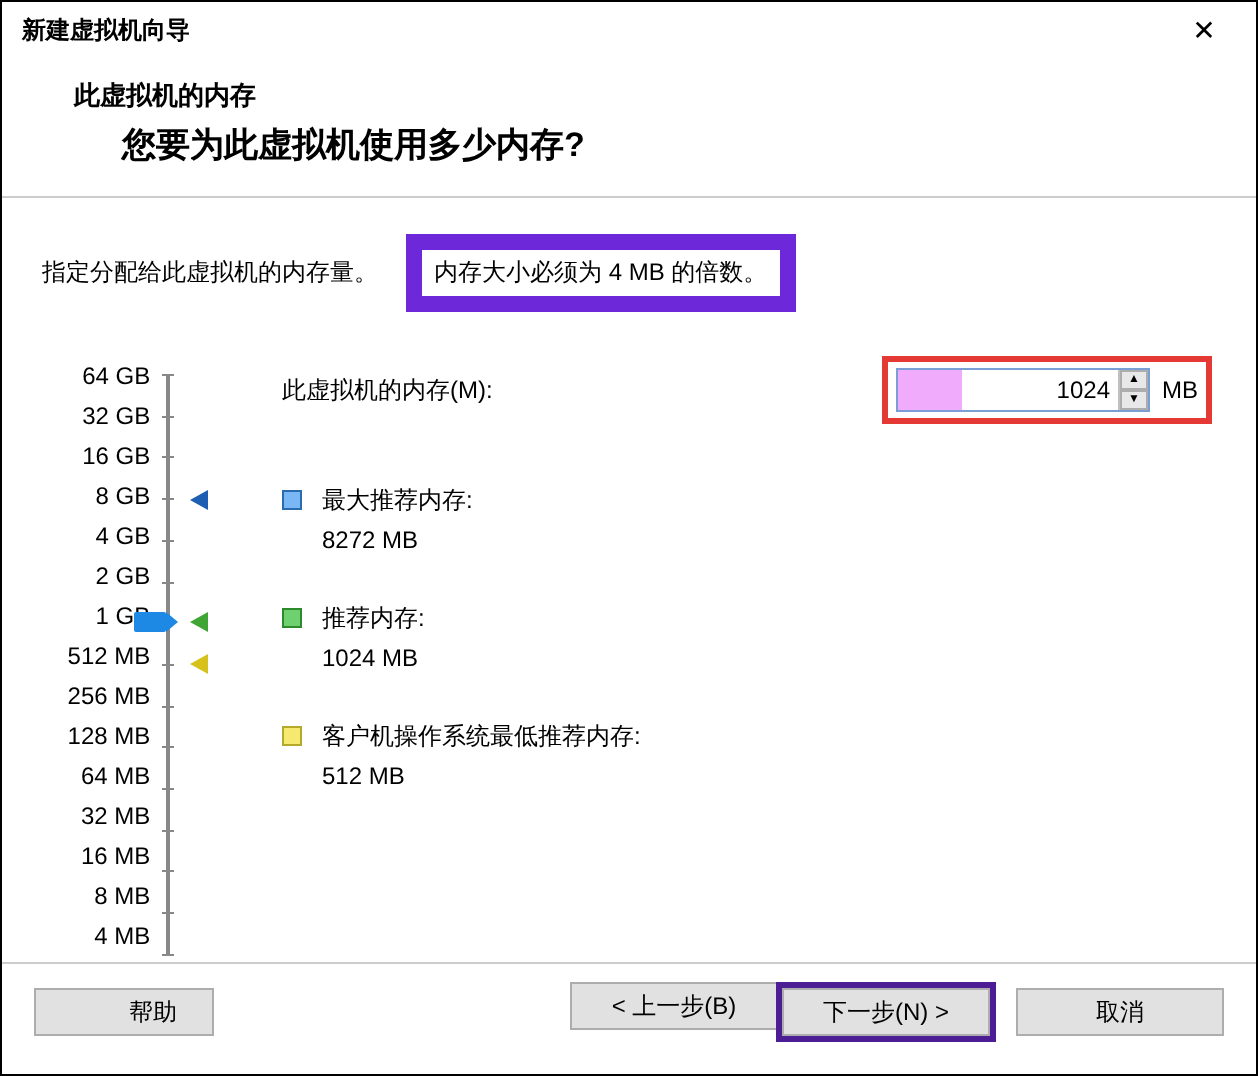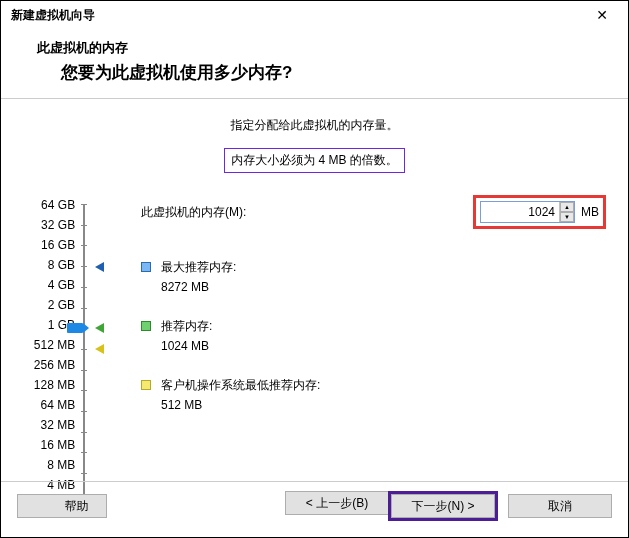--- a/index.html
+++ b/index.html
@@ -6,42 +6,42 @@
     body { font-family: "Microsoft YaHei", "Segoe UI", sans-serif; font-size: 12px; background: #fff; }
     .window { width: 629px; height: 538px; border: 1px solid #000; position: relative; background: #fff; }
     .titlebar { display: flex; justify-content: space-between; align-items: center; padding: 4px 8px 4px 10px; height: 28px; }
     .titlebar-title { font-size: 12px; color: #000; font-weight: bold; }
     .close-btn { width: 36px; height: 24px; display: flex; align-items: center; justify-content: center; font-size: 14px; cursor: pointer; }
     .header { padding: 10px 18px 14px 36px; }
     .header-title { font-size: 13px; font-weight: bold; color: #000; margin-bottom: 4px; }
     .header-subtitle { font-size: 17px; color: #000; padding-left: 24px; font-weight: bold; }
     .divider { border: none; border-top: 1px solid #ccc; margin: 0; }
     .content { padding: 18px 20px 0 20px; position: relative; height: 380px; }
-    .instruction-row { display: flex; align-items: center; gap: 14px; margin-bottom: 22px; flex-direction: column; }
+    .instruction-row { display: flex; align-items: center; gap: 14px; margin-bottom: 22px; }
     .instruction-text { color: #000; }
-    .highlight-red { border: 1px solid #6d28d9; padding: 3px 6px; }
+    .highlight-red { border: 8px solid #6d28d9; padding: 3px 6px; }
     .main-area { display: flex; gap: 30px; }
     .ruler-col { display: flex; width: 90px; position: relative; height: 300px; }
     .ruler-labels { display: flex; flex-direction: column; justify-content: space-between; text-align: right; width: 58px; color: #000; height: 290px; }
     .ruler-labels div { height: 20px; line-height: 20px; }
     .ruler-track { position: relative; margin-left: 6px; width: 6px; height: 290px; margin-top: 9px; }
     .ruler-line { position: absolute; left: 2px; top: 0; bottom: 0; width: 2px; background: #888; }
     .tick { position: absolute; left: 0; width: 6px; height: 1px; background: #888; }
     .marker-col { position: relative; width: 26px; height: 290px; margin-top: 9px; }
     .marker { position: absolute; left: 0; width: 0; height: 0; }
     .marker-blue-left { border-top: 5px solid transparent; border-bottom: 5px solid transparent; border-right: 9px solid #1e5fb4; }
     .marker-green-left { border-top: 5px solid transparent; border-bottom: 5px solid transparent; border-right: 9px solid #3fa535; }
     .marker-yellow-left { border-top: 5px solid transparent; border-bottom: 5px solid transparent; border-right: 9px solid #d6c21a; }
     .slider-thumb { position: absolute; width: 16px; height: 10px; background: #1e88e5; border-radius: 1px; }
     .slider-thumb::after { content: ""; position: absolute; right: -6px; top: 0; border-top: 5px solid transparent; border-bottom: 5px solid transparent; border-left: 6px solid #1e88e5; }
     .right-col { flex: 1; }
     .mem-input-row { display: flex; align-items: center; justify-content: space-between; margin-bottom: 30px; padding-right: 2px; }
     .mem-label { color: #000; }
     .mem-input-wrap { display: flex; align-items: center; border: 3px solid #e53935; padding: 3px 4px; gap: 6px; }
-    .mem-input-box { display: flex; align-items: center; border: 1px solid #7a9fd4; background: #7dd3fc; }
+    .mem-input-box { display: flex; align-items: center; border: 1px solid #7a9fd4; background: #f0abfc; padding-left: 32px; }
     .mem-input { width: 78px; height: 20px; border: none; text-align: right; padding-right: 4px; font-size: 12px; outline: none; }
     .spinner { display: flex; flex-direction: column; border-left: 1px solid #c0c0c0; }
     .spin-btn { width: 14px; height: 10px; font-size: 6px; line-height: 8px; text-align: center; background: #e8e8e8; border: 1px solid #adadad; cursor: pointer; display: flex; align-items: center; justify-content: center; }
     .mb-label { color: #000; }
     .rec-row { display: flex; align-items: flex-start; gap: 10px; margin-bottom: 24px; }
     .color-box { width: 10px; height: 10px; margin-top: 3px; flex-shrink: 0; }
     .cb-blue { background: #7ab8f5; border: 1px solid #2d6bb0; }
     .cb-green { background: #6fd06f; border: 1px solid #2d8a2d; }
     .cb-yellow { background: #f5e96f; border: 1px solid #b5a92d; }
     .rec-text { color: #000; }

